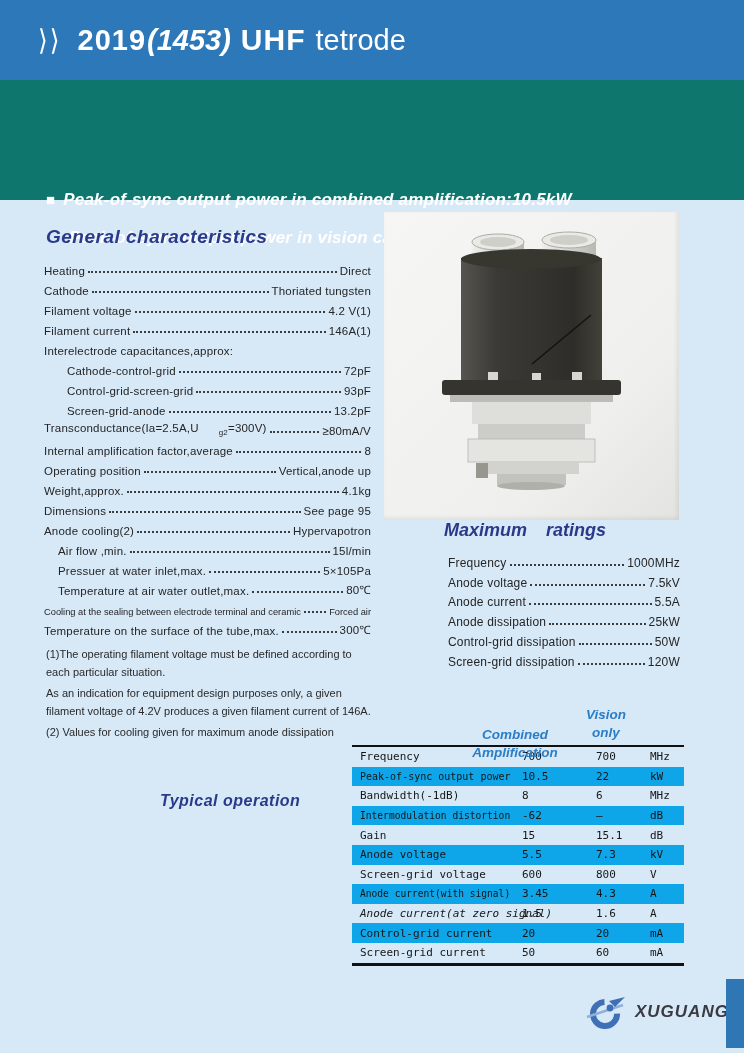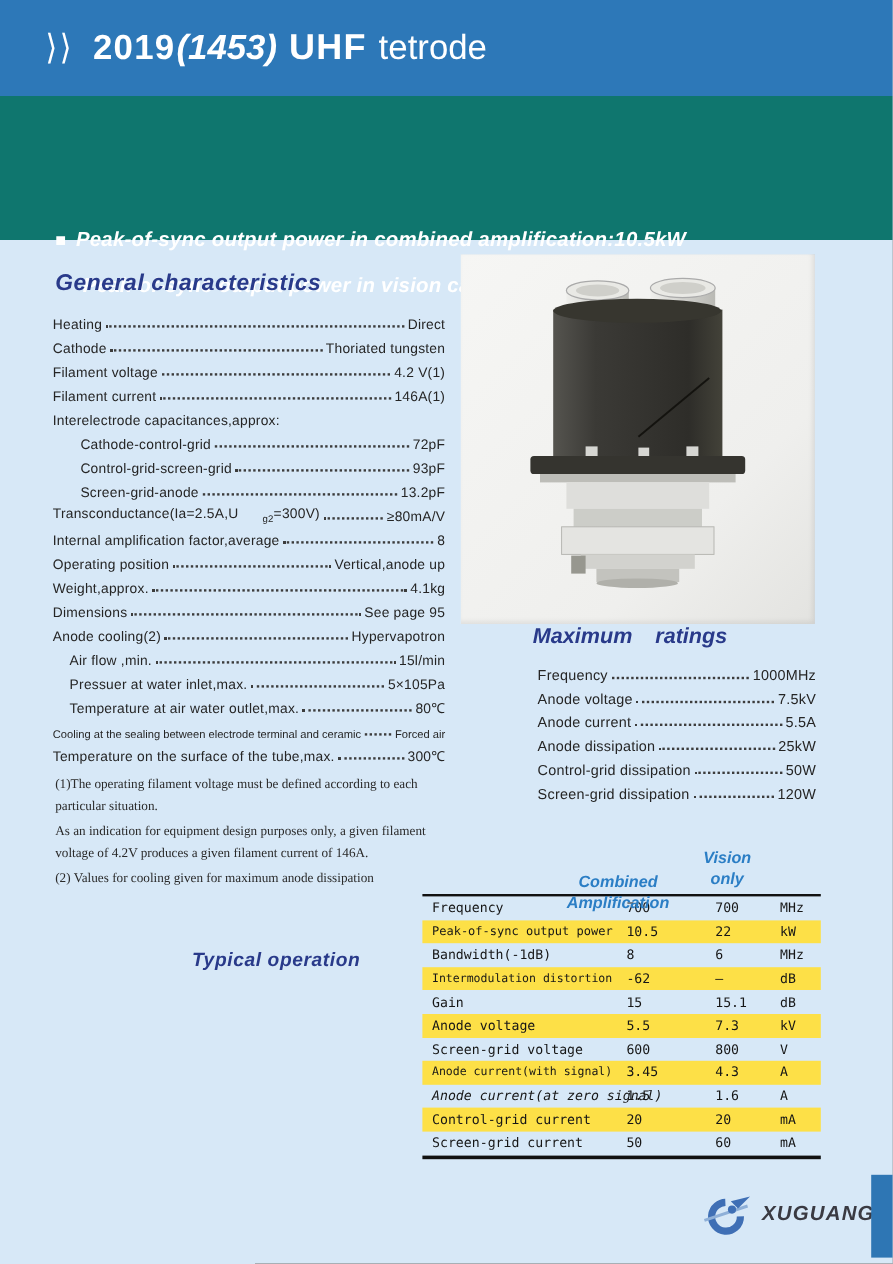--- a/index.html
+++ b/index.html
@@ -34,42 +34,42 @@
   .gc-row{display:flex;align-items:flex-end;height:20px;font-size:11.5px;color:#252525;
           letter-spacing:0.2px;}
   .gc-row .lab,.gc-row .val{white-space:nowrap;}
   .gc-row sub{font-size:8px;margin-left:20px;}
   .leader{flex:1;min-width:4px;border-bottom:2px dotted #3c3c3c;margin:0 3px 4px 3px;}
   .ind1{padding-left:23px;}
   .ind2{padding-left:14px;}
   .cond{font-size:9.3px;letter-spacing:0;}
 
   .notes{position:absolute;left:46px;top:646px;width:326px;font-size:11px;color:#2a2a2a;
-         line-height:1.6;font-family:Liberation Serif, serif;}
+         line-height:1.6;}
   .notes p{margin:0 0 4px 0;}
 
   .max-list{position:absolute;left:448px;top:550px;width:232px;}
   .max-list .gc-row{height:19.8px;font-size:12px;}
 
   
   .photo-card{position:absolute;left:384px;top:212px;width:295px;height:308px;
               background:linear-gradient(135deg,#f6f6f4 0%,#efefed 70%,#e3e3e0 100%);
               box-shadow:inset -2px -2px 4px rgba(0,0,0,0.08);}
 
   
   .table{position:absolute;left:352px;top:704px;width:332px;}
   .t-head{position:relative;height:41px;border-bottom:2.5px solid #111;}
   .th{position:absolute;color:#2b7ec5;font-weight:700;font-style:italic;font-size:13.5px;
       line-height:18px;text-align:center;}
   .th-combined{left:92px;width:142px;top:2px;margin-top:20px;}
   .th-vision{left:226px;width:56px;top:2px;}
   .t-body{border-bottom:3px solid #111;}
   .t-row{display:grid;grid-template-columns:163px 74px 54px 41px;height:19.6px;
          align-items:center;font-family:"DejaVu Sans Mono",monospace;font-size:11px;color:#161616;}
-  .t-row.shade{background:#fde047;}
+  .t-row.shade{background:#0ea5e9;}
   .t-row span{white-space:nowrap;padding-left:7px;}
   .t-row span:first-child{padding-left:8px;}
 
   
   .footer-logo{position:absolute;left:585px;top:993px;display:flex;align-items:center;}
   .brand{color:#3a3a42;font-size:17px;font-weight:700;font-style:italic;letter-spacing:1px;
          margin-left:8px;}
   .corner-bar{position:absolute;left:726px;top:979px;width:18px;height:69px;background:#2e76b4;}
 </style>
 </head>

